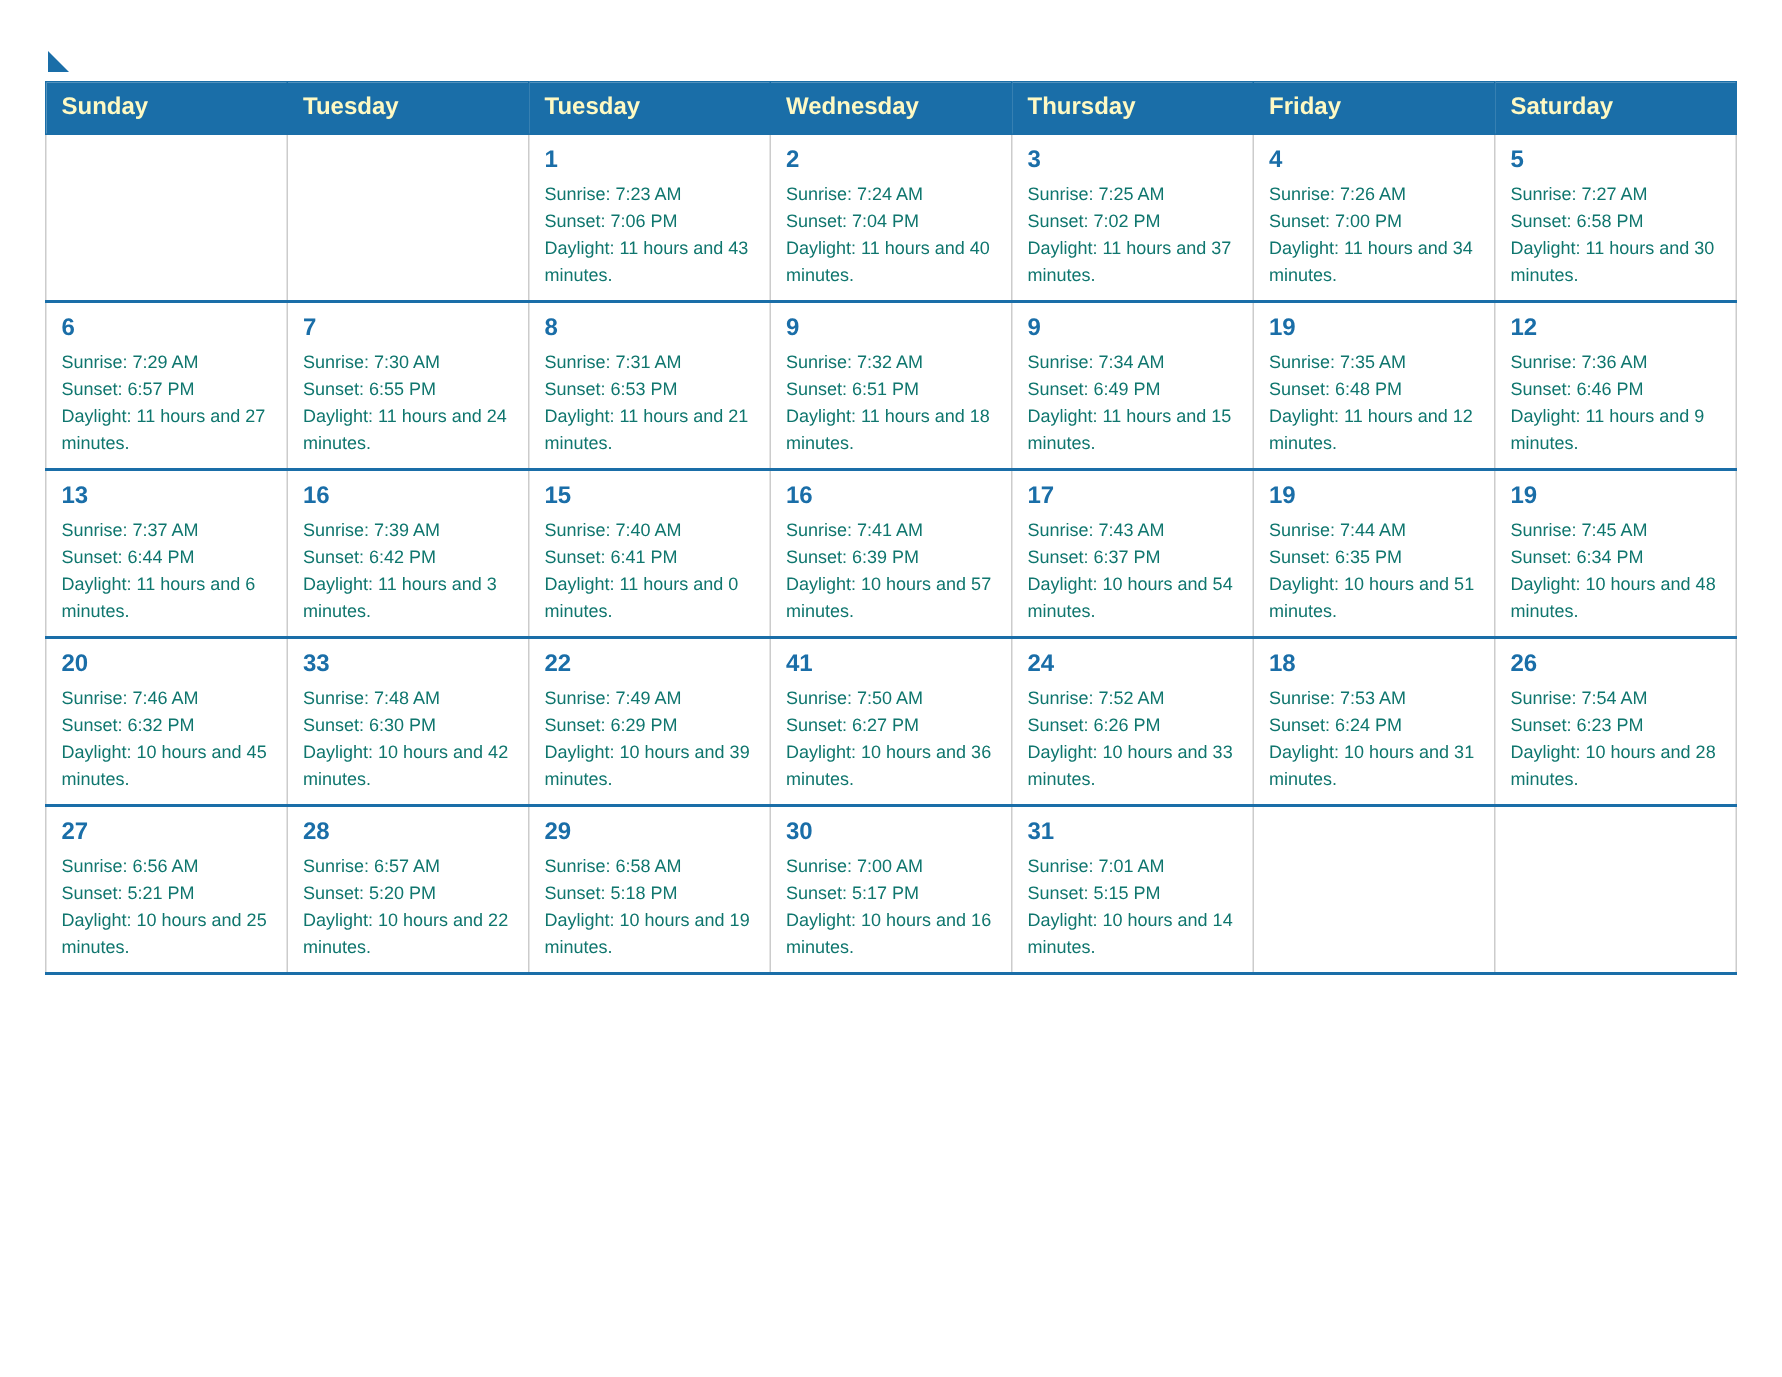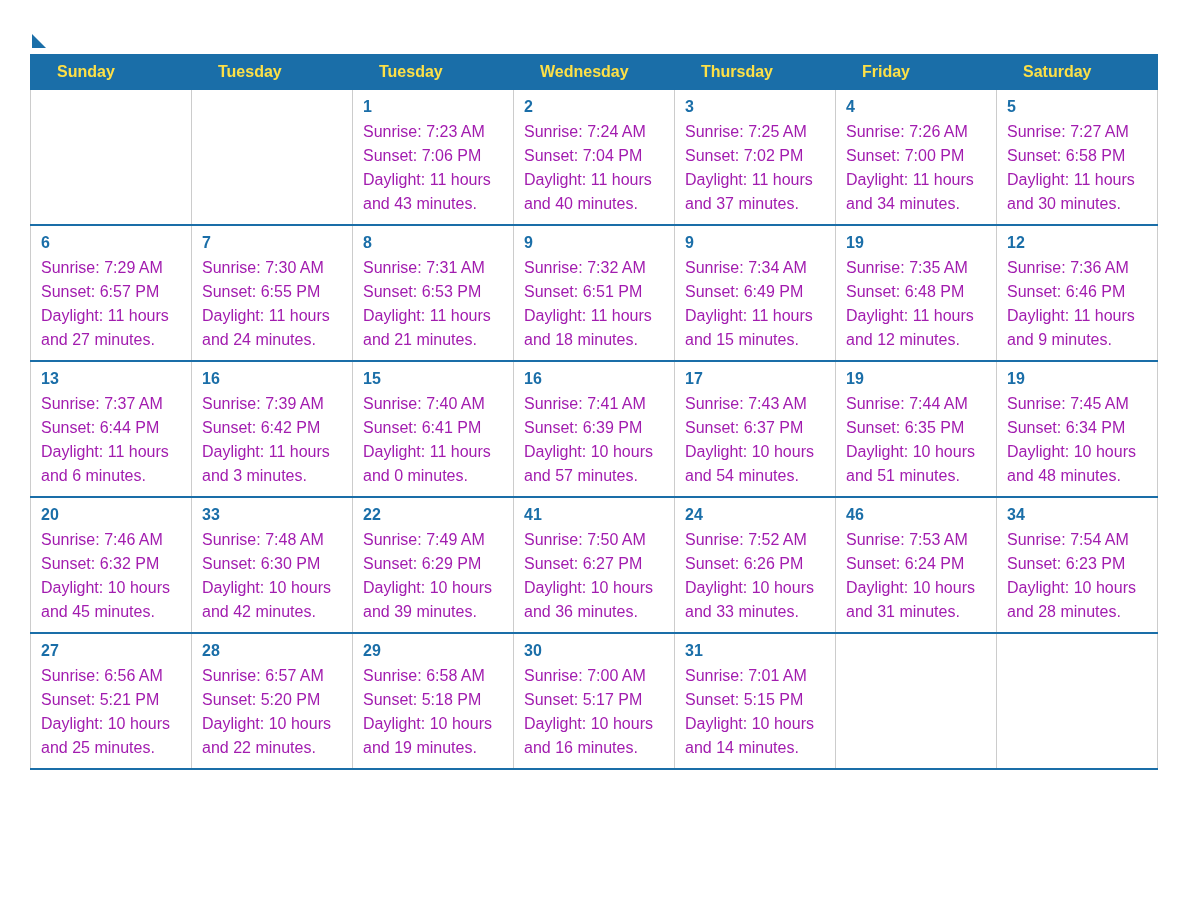--- a/index.html
+++ b/index.html
@@ -61,24 +61,24 @@
       color: #555;
       margin-top: 4px;
     }
     table {
       width: 100%;
       border-collapse: collapse;
       margin-top: 10px;
     }
     thead tr th {
       background-color: #1a6ea8;
-      color: #fde047;
+      color: #fef9c3;
       font-size: 16px;
       font-weight: bold;
-      padding: 8px 26px;
+      padding: 8px 10px;
       text-align: left;
       border: 1px solid #1a6ea8;
     }
     tbody tr td {
       vertical-align: top;
       padding: 8px 10px;
       font-size: 13px;
       color: #333;
       border: 1px solid #ccc;
       min-width: 120px;
@@ -86,23 +86,23 @@
       height: 110px;
     }
     tbody tr td .day-num {
       font-size: 16px;
       font-weight: bold;
       color: #1a6ea8;
       display: block;
       margin-bottom: 4px;
     }
     tbody tr td .day-info {
-      font-size: 16px;
+      font-size: 12px;
       line-height: 1.5;
-      color: #a21caf;
+      color: #0f766e;
     }
     tbody tr {
       border-bottom: 2px solid #1a6ea8;
     }
     .empty-cell {
       background: #fff;
     }
   </style>
 </head>
 <body>
@@ -233,25 +233,25 @@
         </td>
         <td>
           <span class="day-num">41</span>
           <div class="day-info">Sunrise: 7:50 AM<br>Sunset: 6:27 PM<br>Daylight: 10 hours and 36 minutes.</div>
         </td>
         <td>
           <span class="day-num">24</span>
           <div class="day-info">Sunrise: 7:52 AM<br>Sunset: 6:26 PM<br>Daylight: 10 hours and 33 minutes.</div>
         </td>
         <td>
-          <span class="day-num">46</span>
+          <span class="day-num">18</span>
           <div class="day-info">Sunrise: 7:53 AM<br>Sunset: 6:24 PM<br>Daylight: 10 hours and 31 minutes.</div>
         </td>
         <td>
-          <span class="day-num">34</span>
+          <span class="day-num">26</span>
           <div class="day-info">Sunrise: 7:54 AM<br>Sunset: 6:23 PM<br>Daylight: 10 hours and 28 minutes.</div>
         </td>
       </tr>
       <tr>
         <td>
           <span class="day-num">27</span>
           <div class="day-info">Sunrise: 6:56 AM<br>Sunset: 5:21 PM<br>Daylight: 10 hours and 25 minutes.</div>
         </td>
         <td>
           <span class="day-num">28</span>

